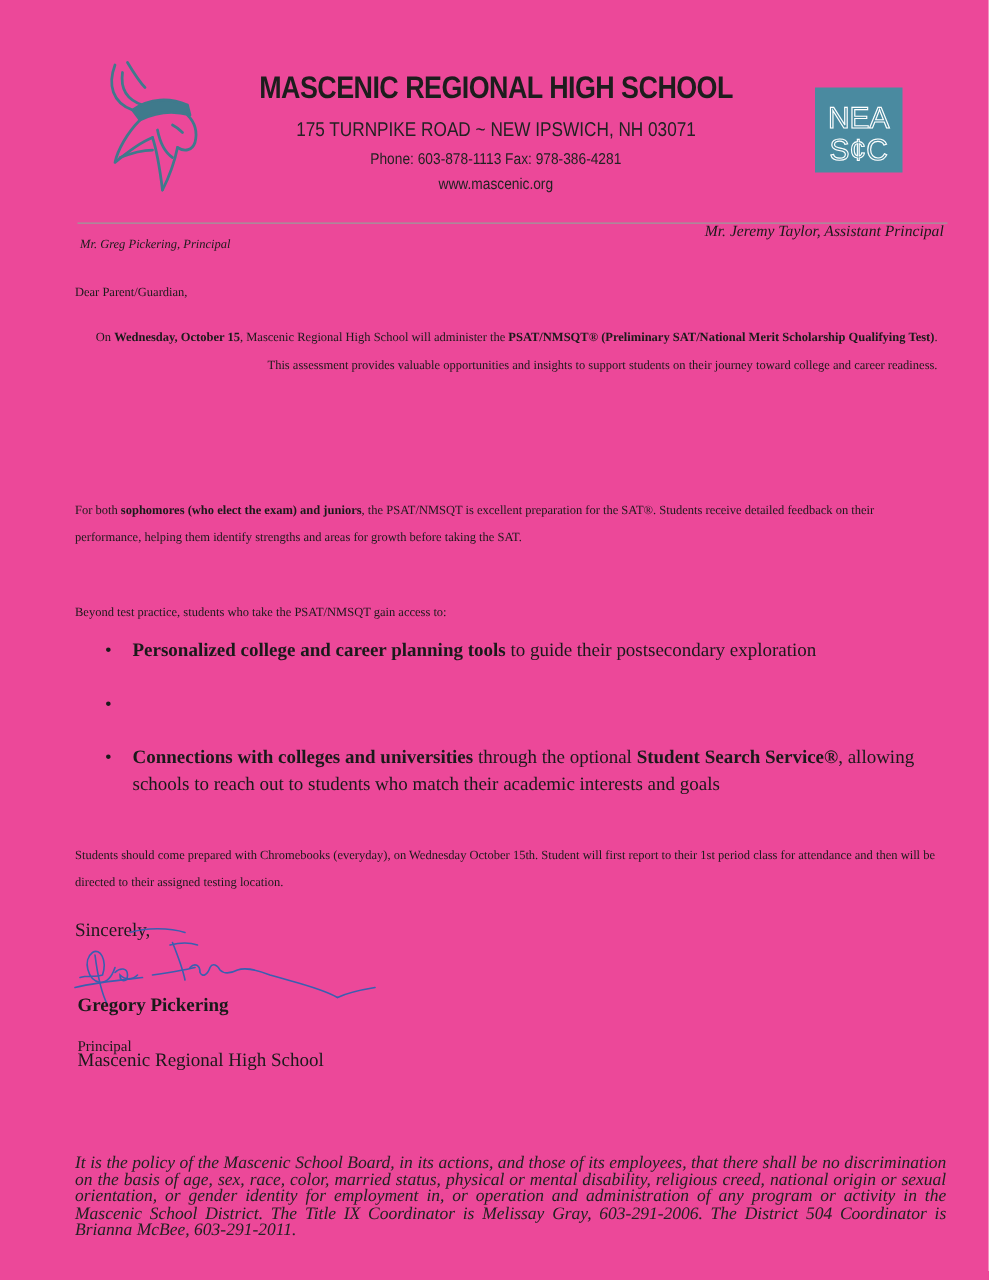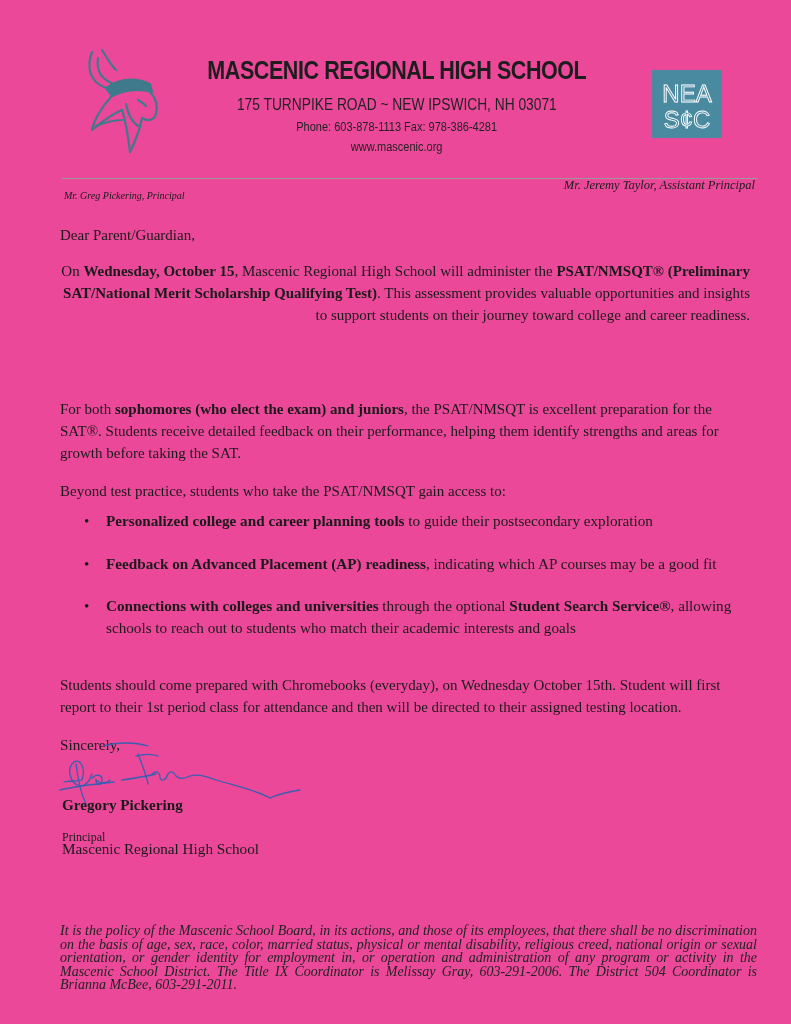--- a/index.html
+++ b/index.html
@@ -22,21 +22,21 @@
     font-family: "Liberation Sans", "DejaVu Sans", sans-serif; font-size: 12.5px; color: #222;
     transform: scaleX(0.88); transform-origin: 405px 0; }
   .logo-neasc { position: absolute; left: 652px; top: 70px; width: 70px; height: 68px; background: #4a8aa0; }
   .neasc-text { position: absolute; left: 0; top: 0; width: 70px; height: 68px; }
 
   .rule { position: absolute; left: 62px; top: 178px; width: 696px; height: 1px; background: #9a9a9a; }
 
   .staff-left { position: absolute; left: 64px; top: 190px; font-style: italic; font-size: 10px; }
   .staff-right { position: absolute; right: 36px; top: 178px; font-style: italic; font-size: 12.5px; }
 
-  .body-text { position: absolute; left: 60px; width: 690px; font-size: 15px; line-height: 22px; }
+  .body-text { position: absolute; left: 60px; width: 690px; font-size: 10px; line-height: 22px; }
   .greeting { top: 224px; }
   .p1 { top: 260px; text-align: right; }
   .p2 { top: 338px; }
   .p3 { top: 398px; }
   .p4 { top: 480px; }
   .p5 { top: 674px; }
 
   .bullets { position: absolute; left: 80px; width: 680px; font-size: 15.2px; line-height: 22px; }
   .bullet { position: relative; padding-left: 26px; }
   .bullet .dot { position: absolute; left: 4px; top: 0; }
@@ -94,21 +94,21 @@
 
   <div class="body-text serif greeting">Dear Parent/Guardian,</div>
   <div class="body-text serif p1"><span>On </span><b>Wednesday, October 15</b><span>, Mascenic Regional High School will administer the </span><b>PSAT/NMSQT® (Preliminary SAT/National Merit Scholarship Qualifying Test)</b><span>. This assessment provides valuable opportunities and insights to support students on their journey toward college and career readiness.</span></div>
   <div class="body-text serif p3"><span>For both </span><b>sophomores (who elect the exam) and juniors</b><span>, the PSAT/NMSQT is excellent preparation for the SAT®. Students receive detailed feedback on their performance, helping them identify strengths and areas for growth before taking the SAT.</span></div>
   <div class="body-text serif p4">Beyond test practice, students who take the PSAT/NMSQT gain access to:</div>
 
   <div class="bullets serif b1">
     <div class="bullet"><span class="dot">•</span><span><b>Personalized college and career planning tools</b><span> to guide their postsecondary exploration</span></span></div>
   </div>
   <div class="bullets serif b2">
-    <div class="bullet"><span class="dot">•</span><span><b>Feedback on Advanced Placement (AP) readiness</b><span>, indicating which AP courses may be a good fit</span></span></div>
+    <div class="bullet"><span class="dot">•</span></div>
   </div>
   <div class="bullets serif b3">
     <div class="bullet"><span class="dot">•</span><span><b>Connections with colleges and universities</b><span> through the optional </span><b>Student Search Service®</b><span>, allowing schools to reach out to students who match their academic interests and goals</span></span></div>
   </div>
 
   <div class="body-text serif p5">Students should come prepared with Chromebooks (everyday), on Wednesday October 15th. Student will first report to their 1st period class for attendance and then will be directed to their assigned testing location.</div>
 
   <div class="closing serif">Sincerely,</div>
 
   <svg class="signature" viewBox="0 0 250 70">

